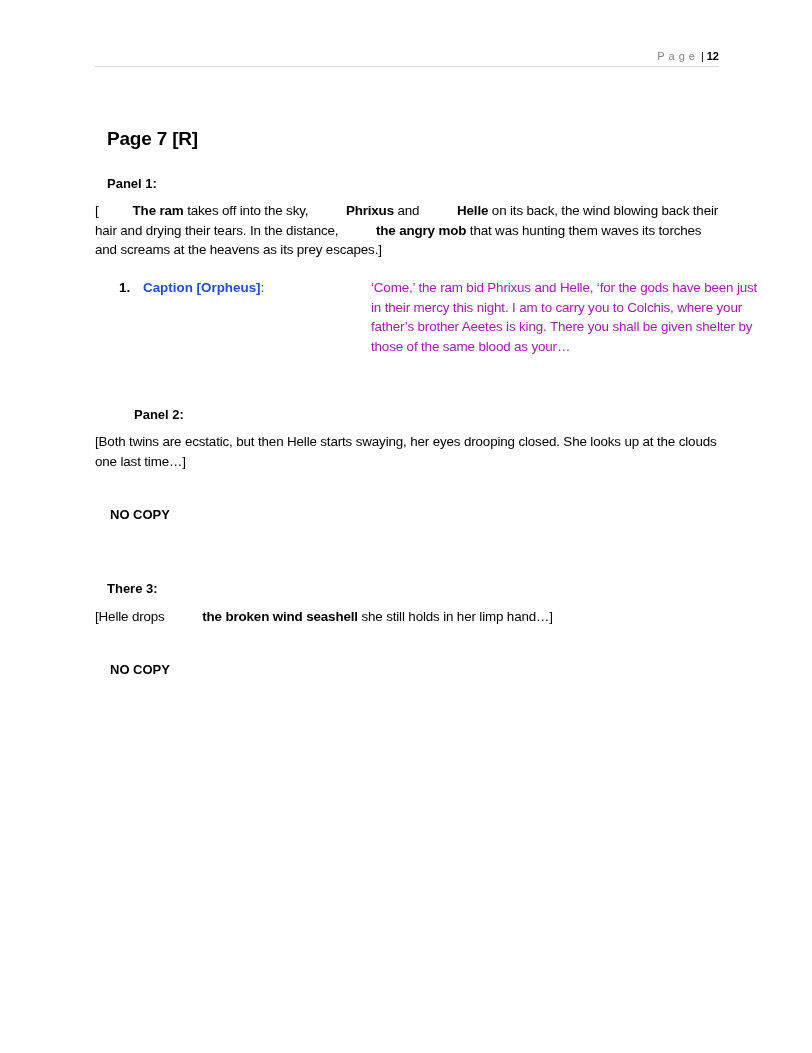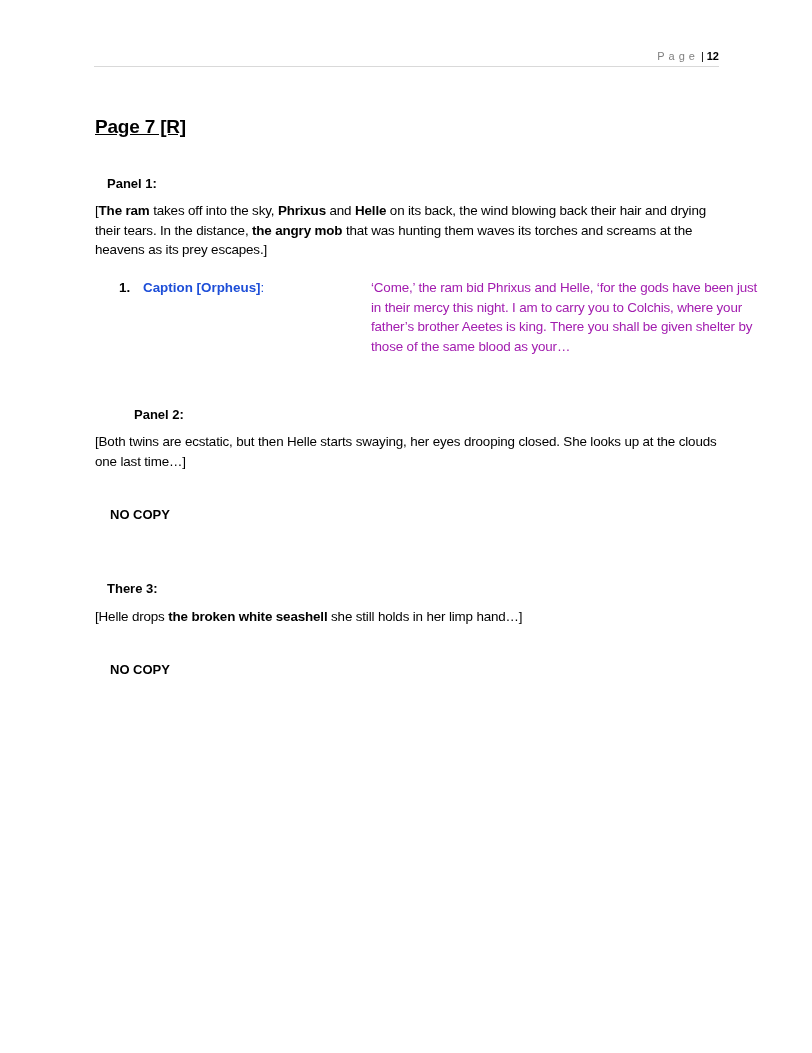--- a/index.html
+++ b/index.html
@@ -38,41 +38,40 @@
       font-weight: bold;
       color: #000;
       margin-left: 3px;
     }
     .title {
       position: absolute;
       left: 95px;
       top: 116px;
       font-size: 19px;
       font-weight: bold;
-      text-decoration: underline;
-      margin: 0;
+      margin: 12px;
       letter-spacing: -0.2px;
     }
     .panel-heading {
       position: absolute;
       left: 95px;
       font-size: 13px;
       font-weight: bold;
       margin: 12px;
     }
     .para {
       position: absolute;
       left: 95px;
       width: 628px;
       font-size: 13.4px;
       line-height: 19.5px;
       margin: 0;
       letter-spacing: -0.15px;
     }
-    .para b { font-weight: bold; }
+    .para b { font-weight: bold; padding-left: 34px; }
     .nocopy {
       position: absolute;
       left: 95px;
       font-size: 13px;
       font-weight: bold;
       margin: 15px;
     }
     .caption-row {
       position: absolute;
       left: 119px;
@@ -125,14 +124,14 @@
   <span class="caption-num">1.</span>
   <span class="caption-label"><span>Caption [Orpheus]</span><span class="caption-colon">:</span></span>
   <span class="caption-text">‘Come,’ the ram bid Phrixus and Helle, ‘for the gods have been just in their mercy this night. I am to carry you to Colchis, where your father’s brother Aeetes is king. There you shall be given shelter by those of the same blood as your…</span>
 </div>
 
 <p class="panel-heading" style="top:395px;padding-left:27px;">Panel 2:</p>
 <p class="para" style="top:432px;"><span>[Both twins are ecstatic, but then Helle starts swaying, her eyes drooping closed. She looks up at the clouds one last time…]</span></p>
 <p class="nocopy" style="top:492px;">NO COPY</p>
 
 <p class="panel-heading" style="top:569px;">There 3:</p>
-<p class="para" style="top:607px;"><span>[Helle drops </span><b>the broken white seashell</b><span> she still holds in her limp hand…]</span></p>
+<p class="para" style="top:607px;"><span>[Helle drops </span><b>the broken wind seashell</b><span> she still holds in her limp hand…]</span></p>
 <p class="nocopy" style="top:647px;">NO COPY</p>
 
 </body></html>

